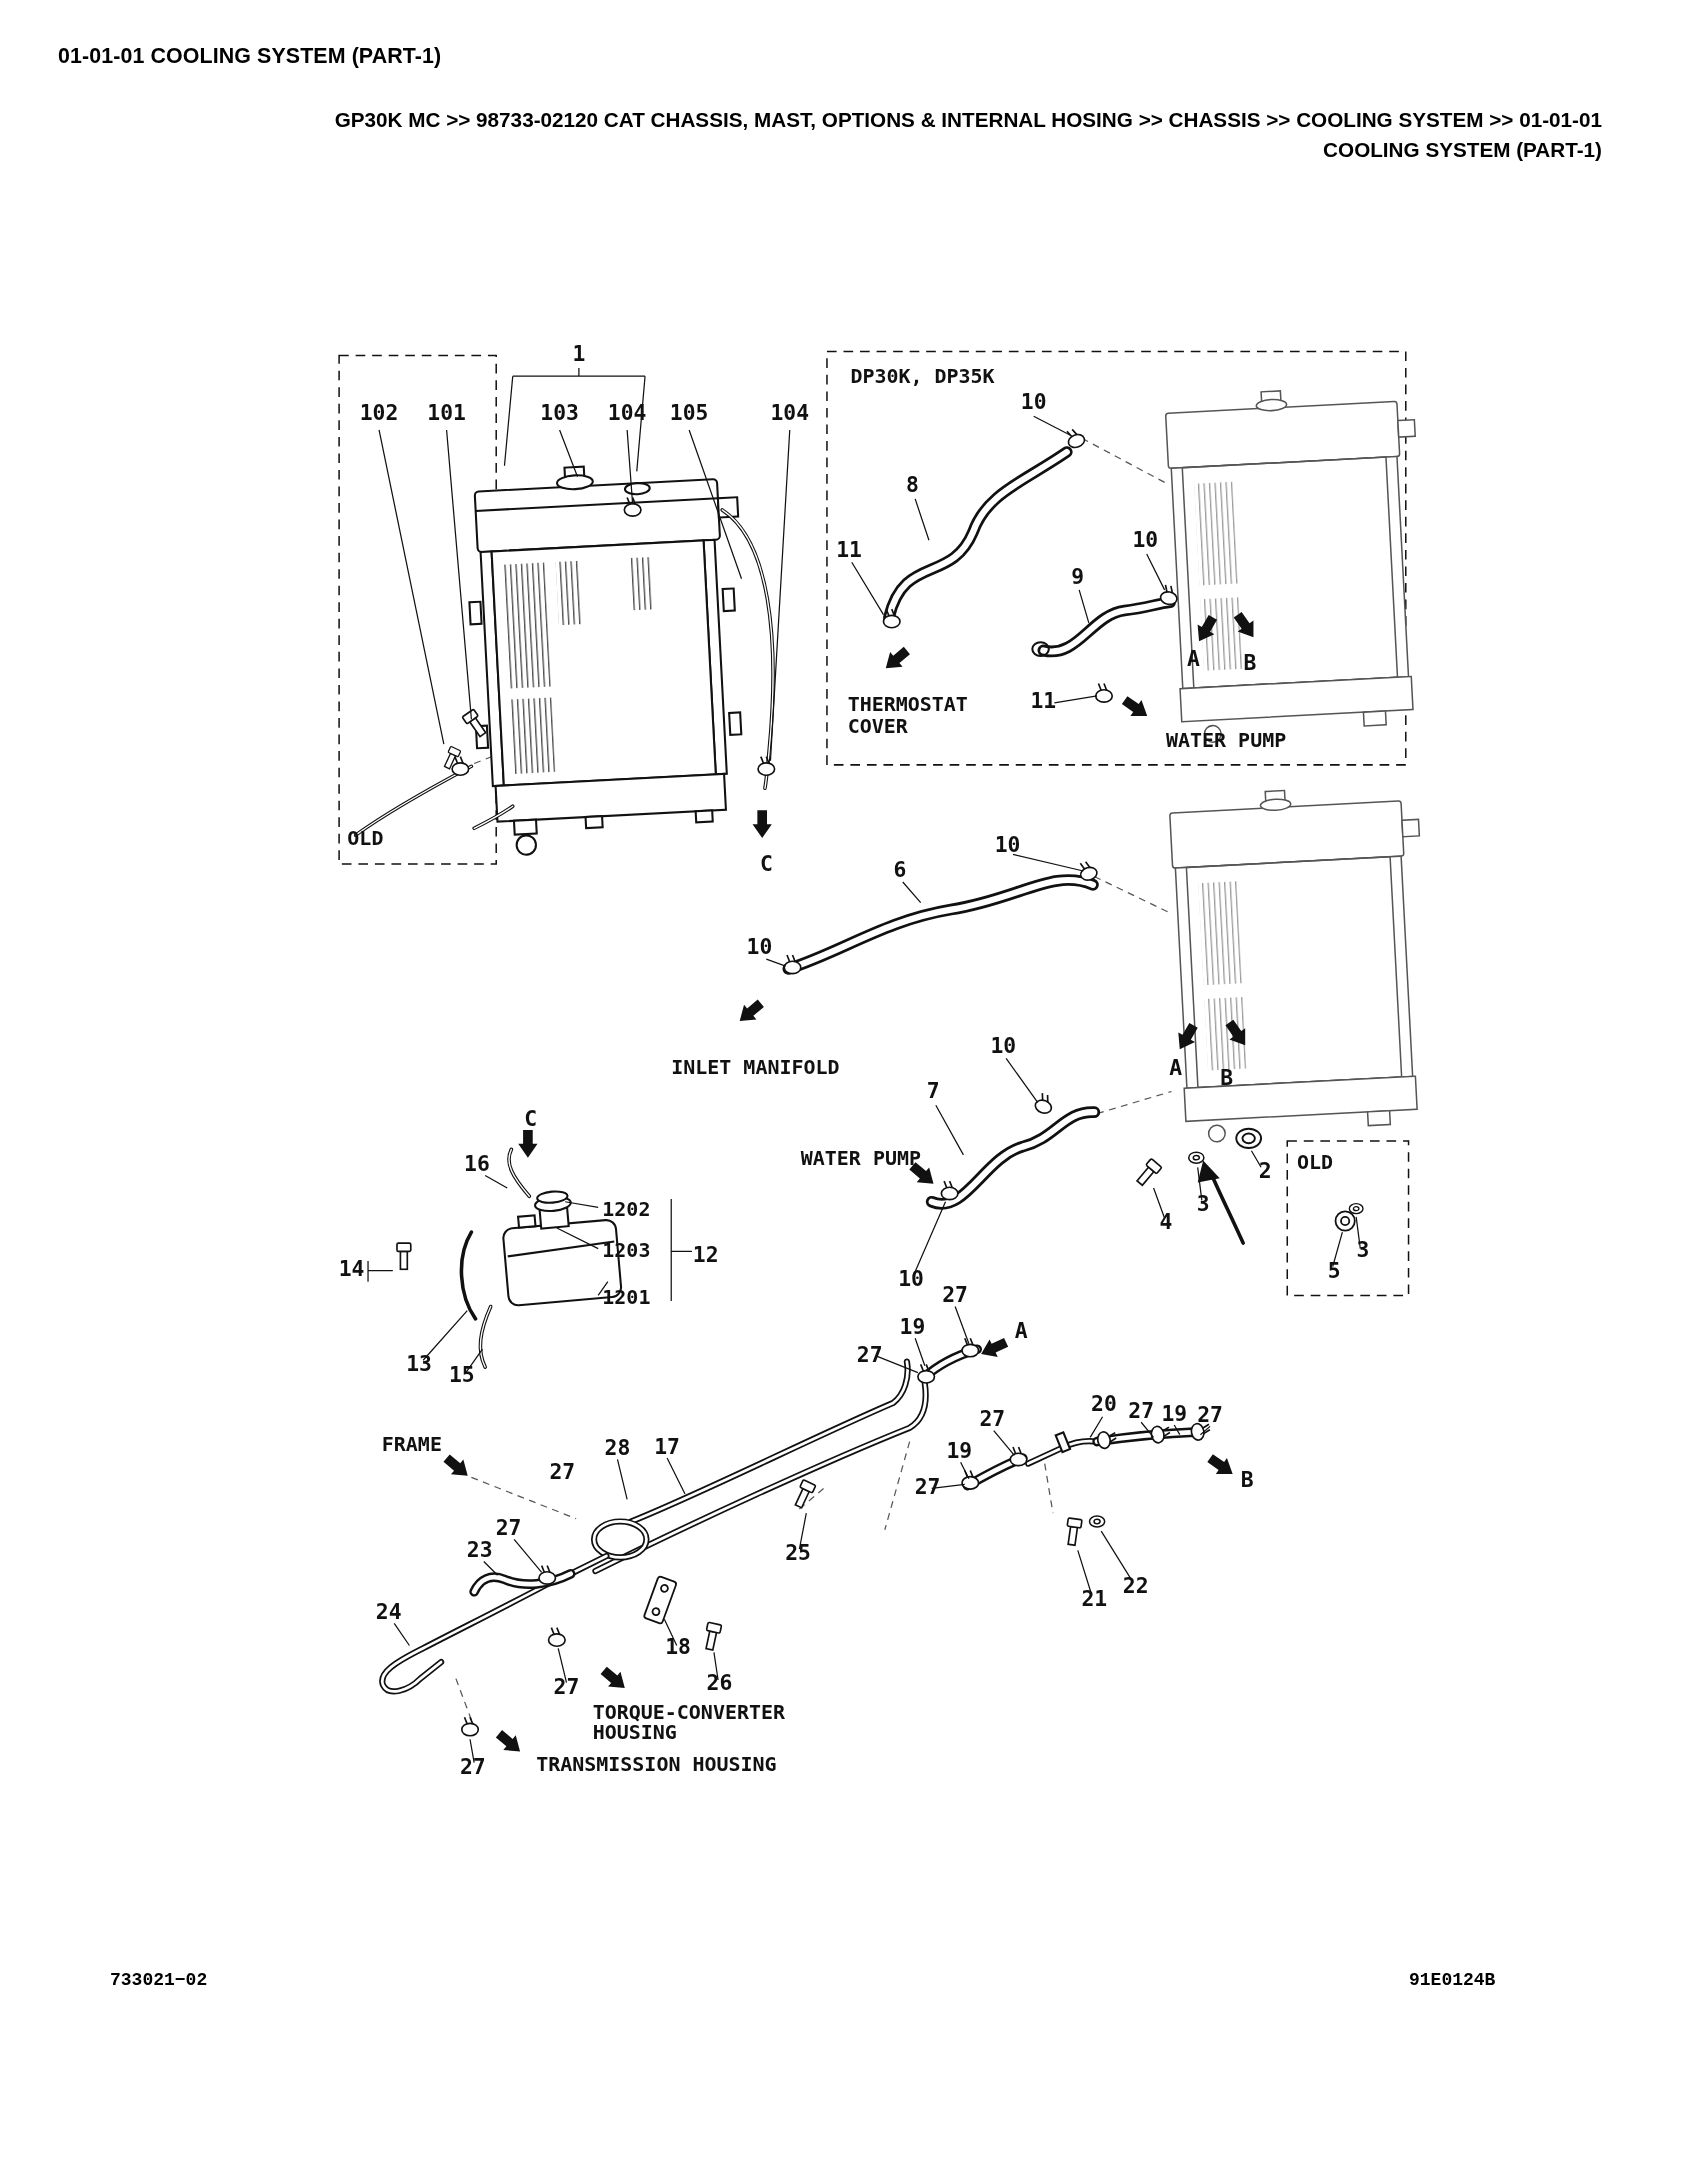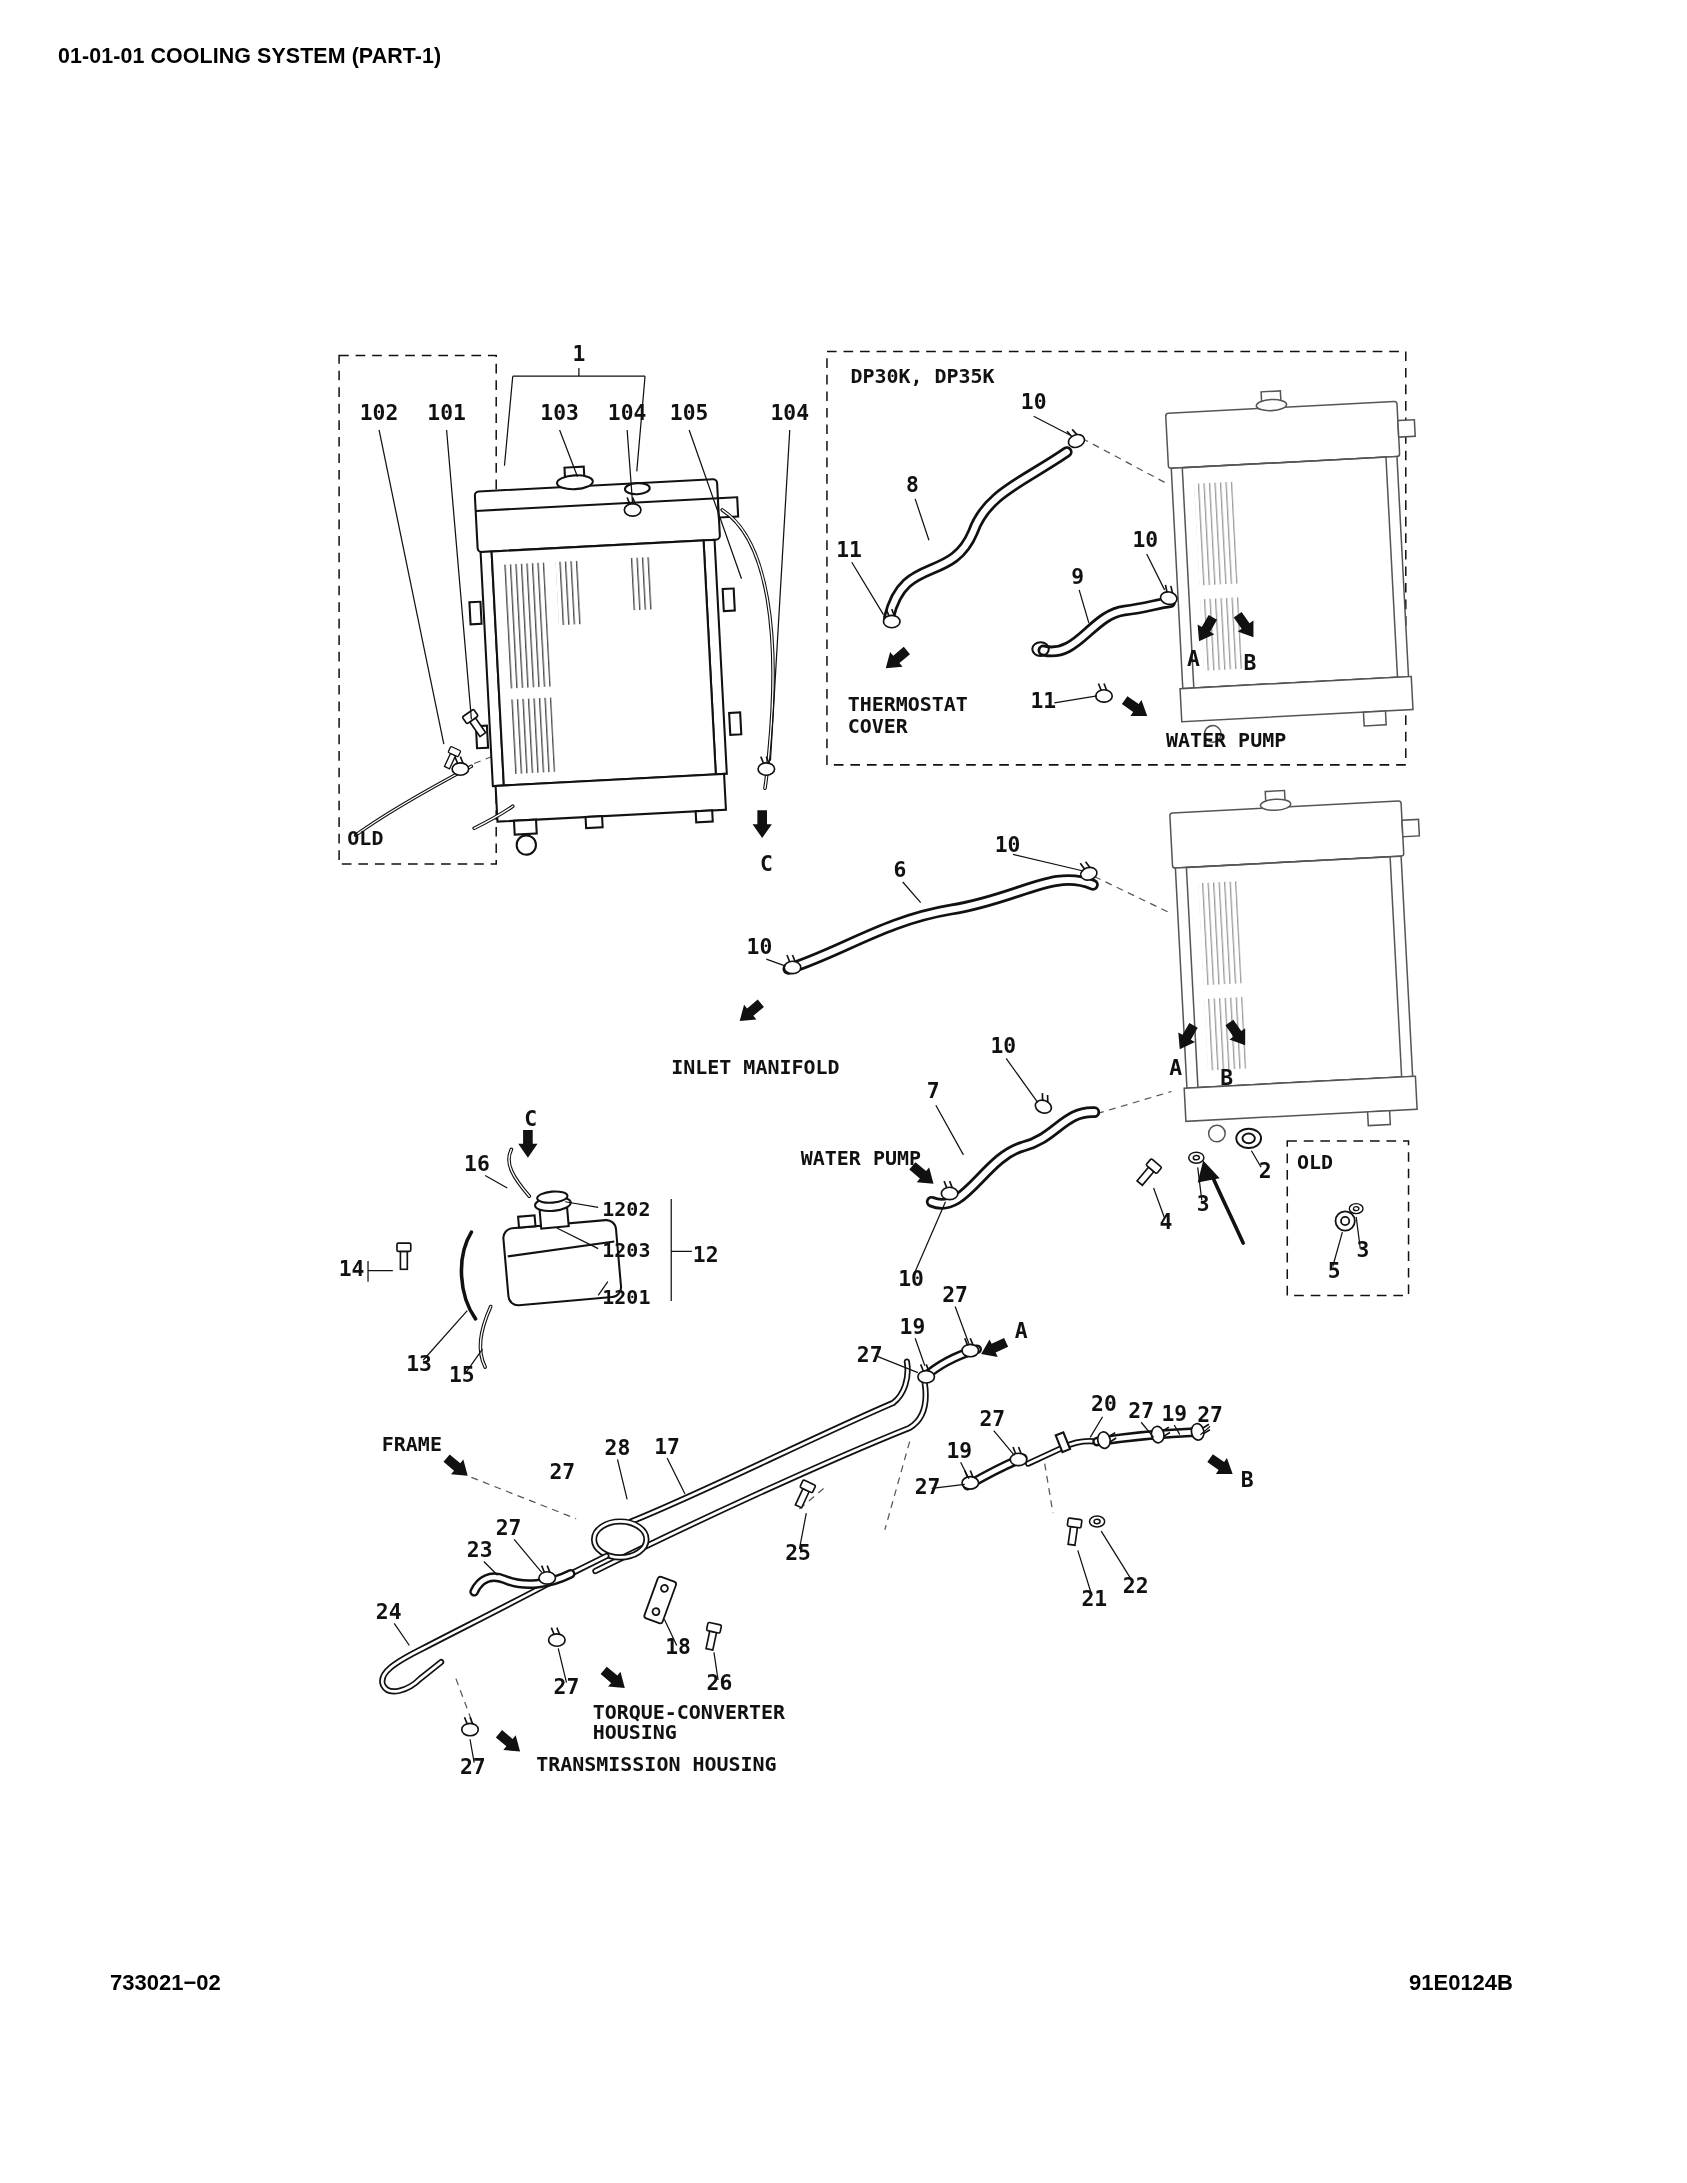--- a/index.html
+++ b/index.html
@@ -1,20 +1,20 @@
 <!DOCTYPE html>
 <html style="font-size:11px"><head>
 <meta charset="utf-8">
 <style>
   html,body{margin:0;padding:0;background:#ffffff;}
   .page{position:relative;width:1687px;height:2183px;background:#ffffff;color:#000;
         font-family:"Liberation Sans",sans-serif;overflow:hidden;text-align:right;}
   .title{position:absolute;left:58px;top:44px;font-size:21.4px;font-weight:bold;letter-spacing:0.1px;}
   .breadcrumb{position:absolute;left:58px;top:105px;width:1544px;font-size:20.7px;font-weight:bold;line-height:30px;}
-  .footer{position:absolute;font-family:Liberation Sans, sans-serif;font-size:22px;font-weight:600;}
+  .footer{position:absolute;font-family:Liberation Mono, monospace;font-size:18px;font-weight:600;}
   .f-left{left:110px;top:1970px;}
   .f-right{left:1409px;top:1970px;}
   svg.diagram{position:absolute;left:0;top:0;width:1687px;height:2183px;}
 
   
   svg.diagram text{font-family:"DejaVu Sans Mono",monospace;font-weight:700;fill:#111;}
   svg.diagram text.n{font-size:15.5px;text-anchor:middle;}
   svg.diagram text.w{font-size:14.5px;text-anchor:start;}
   .ln{stroke:#111;stroke-width:.9;fill:none;}
   .dash{stroke:#555;stroke-width:.9;fill:none;stroke-dasharray:5 4;}
@@ -29,20 +29,24 @@
   .tubei{stroke:#fff;stroke-width:2;fill:none;stroke-linecap:round;}
   .thin{stroke:#111;stroke-width:2.6;fill:none;stroke-linecap:round;}
   .thini{stroke:#fff;stroke-width:1;fill:none;stroke-linecap:round;}
 </style>
 </head>
 <body>
 
 <div class="page">
 
   <div class="title">01-01-01 COOLING SYSTEM (PART-1)</div>
+  <div class="breadcrumb">
+    <div>GP30K MC &gt;&gt; 98733-02120 CAT CHASSIS, MAST, OPTIONS &amp; INTERNAL HOSING &gt;&gt; CHASSIS &gt;&gt; COOLING SYSTEM &gt;&gt; 01-01-01</div>
+    <div>COOLING SYSTEM (PART-1)</div>
+  </div>
 
   <svg class="diagram" viewBox="0 0 1224 1584" xmlns="http://www.w3.org/2000/svg">
     <defs>
       <pattern id="hatch" width="4" height="10" patternUnits="userSpaceOnUse">
         <line x1="1.2" y1="0" x2="1.2" y2="10" stroke="#222" stroke-width="0.8"></line>
       </pattern>
       <pattern id="hatchg" width="4" height="10" patternUnits="userSpaceOnUse">
         <line x1="1.2" y1="0" x2="1.2" y2="10" stroke="#777" stroke-width="0.7"></line>
       </pattern>
       <polygon id="arrow" points="0,-3.5 10,-3.5 10,-7 20,0 10,7 10,3.5 0,3.5"></polygon>

